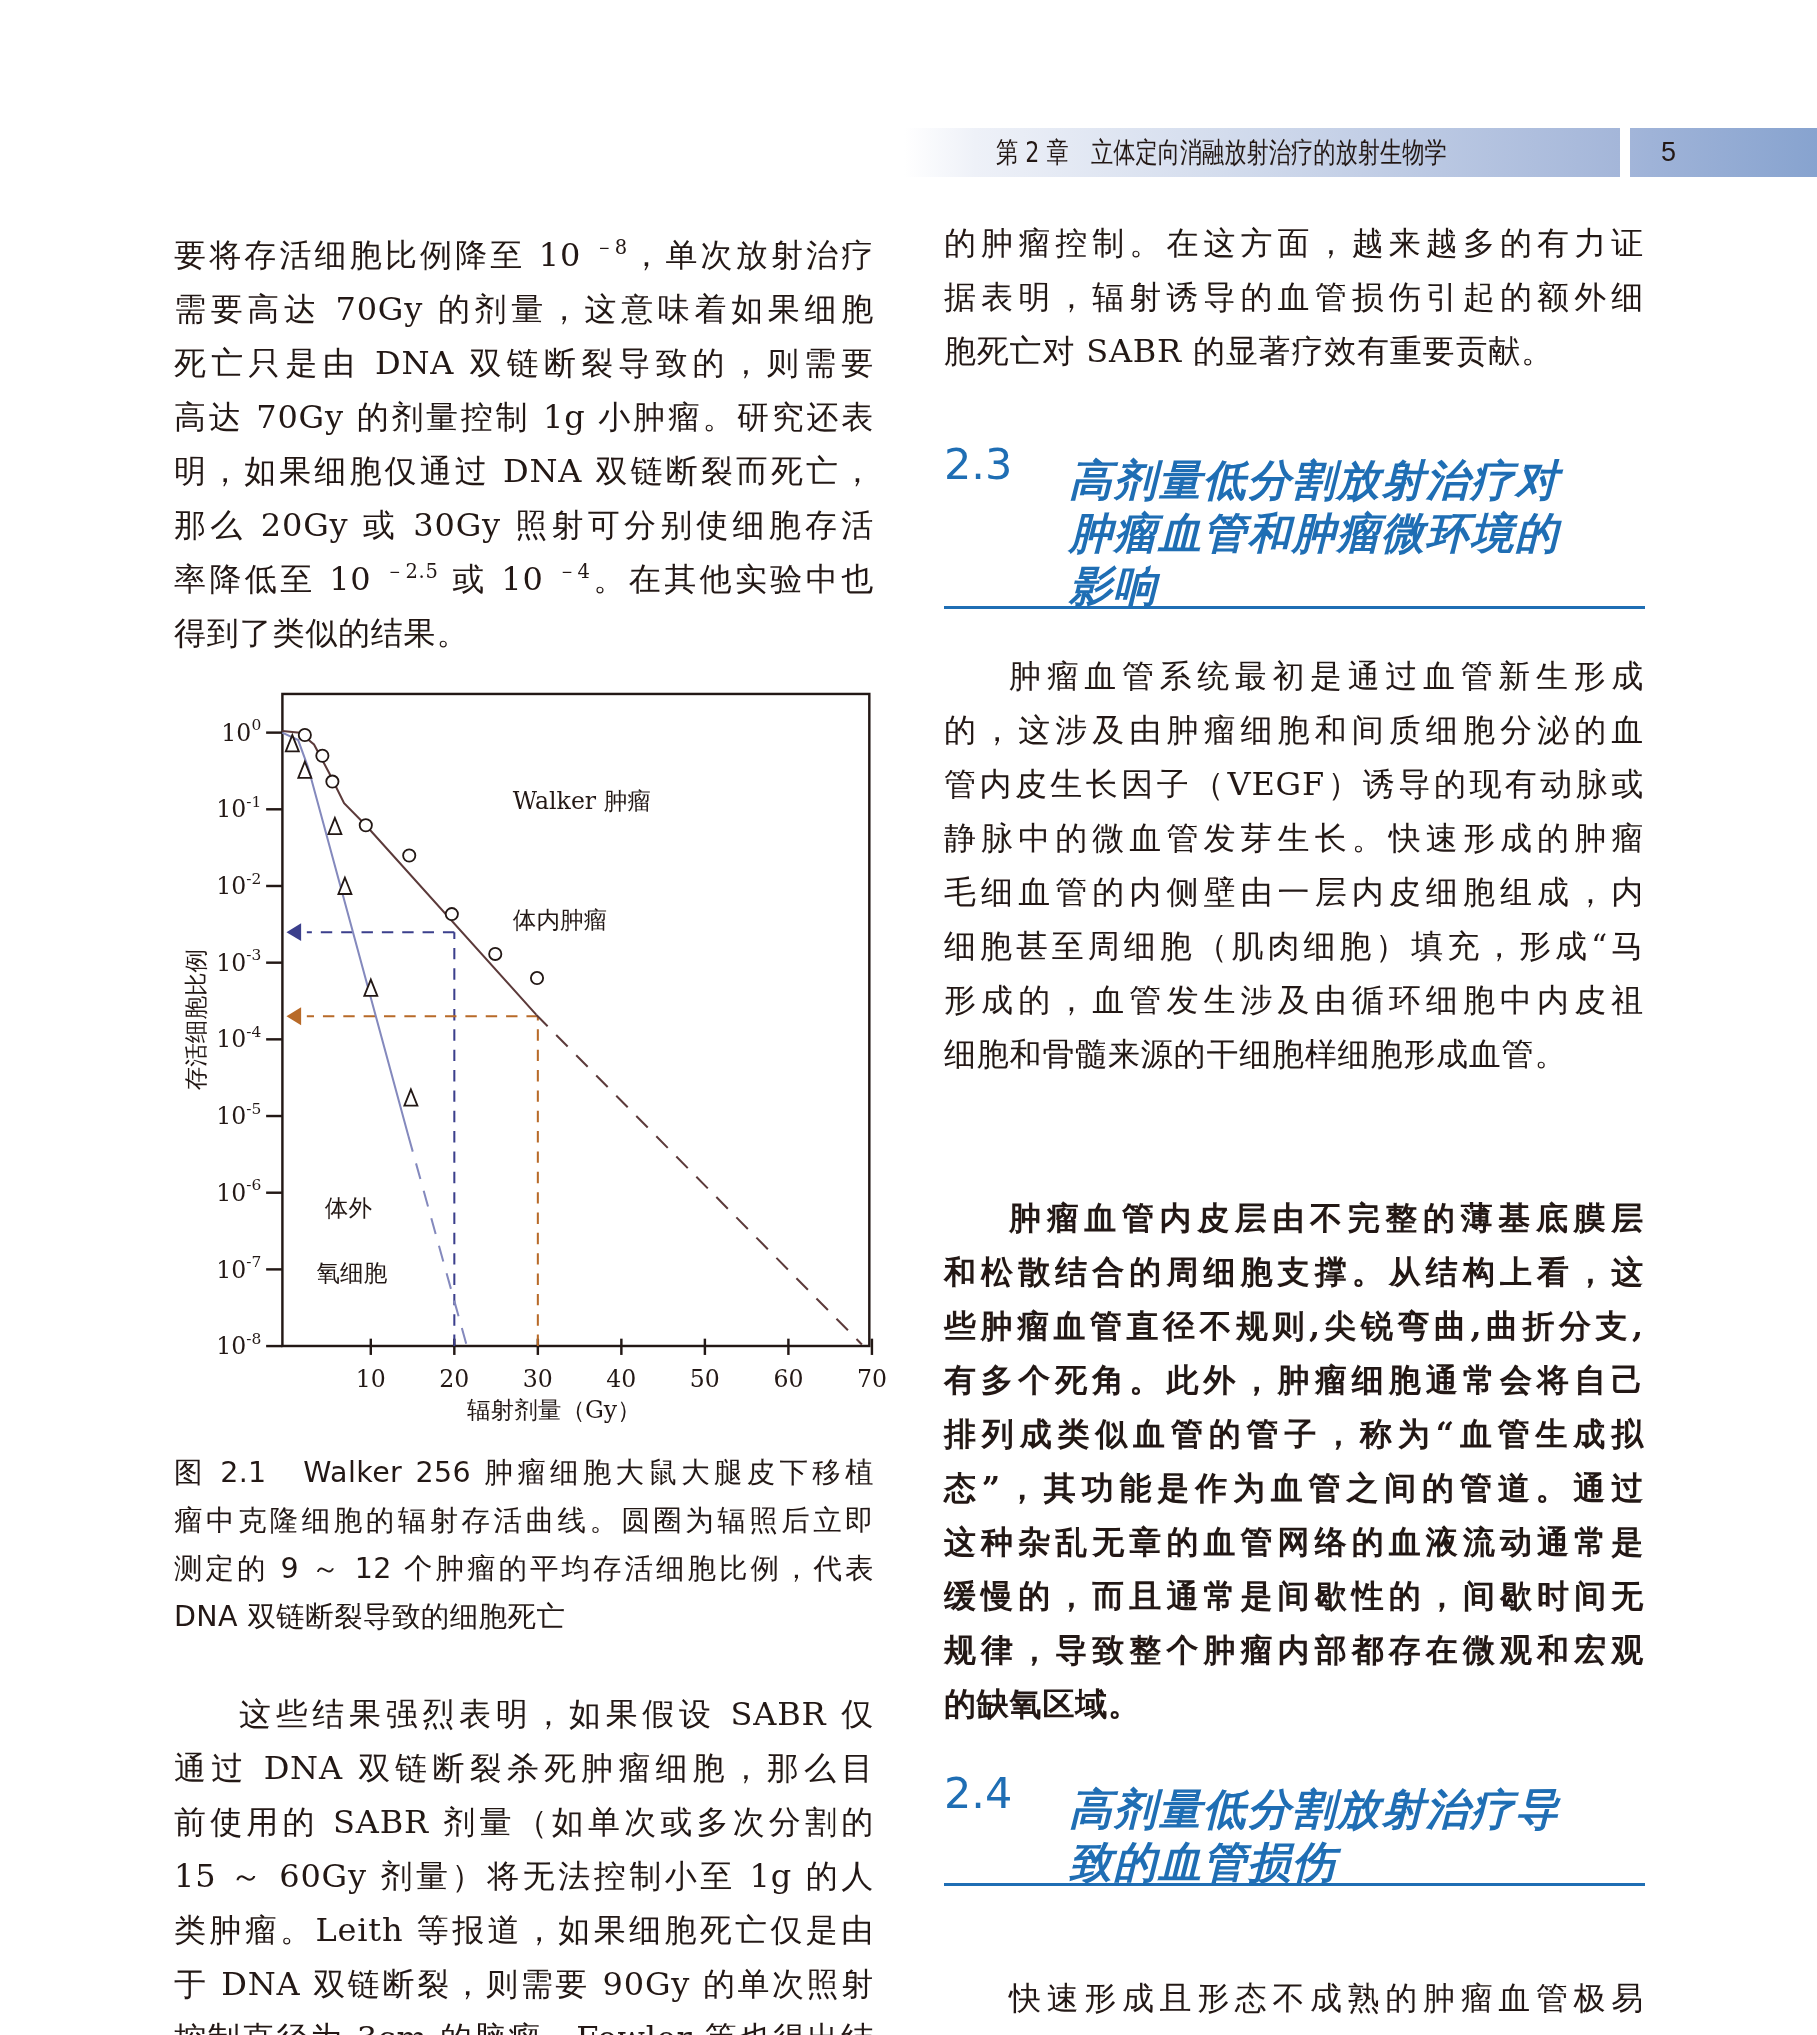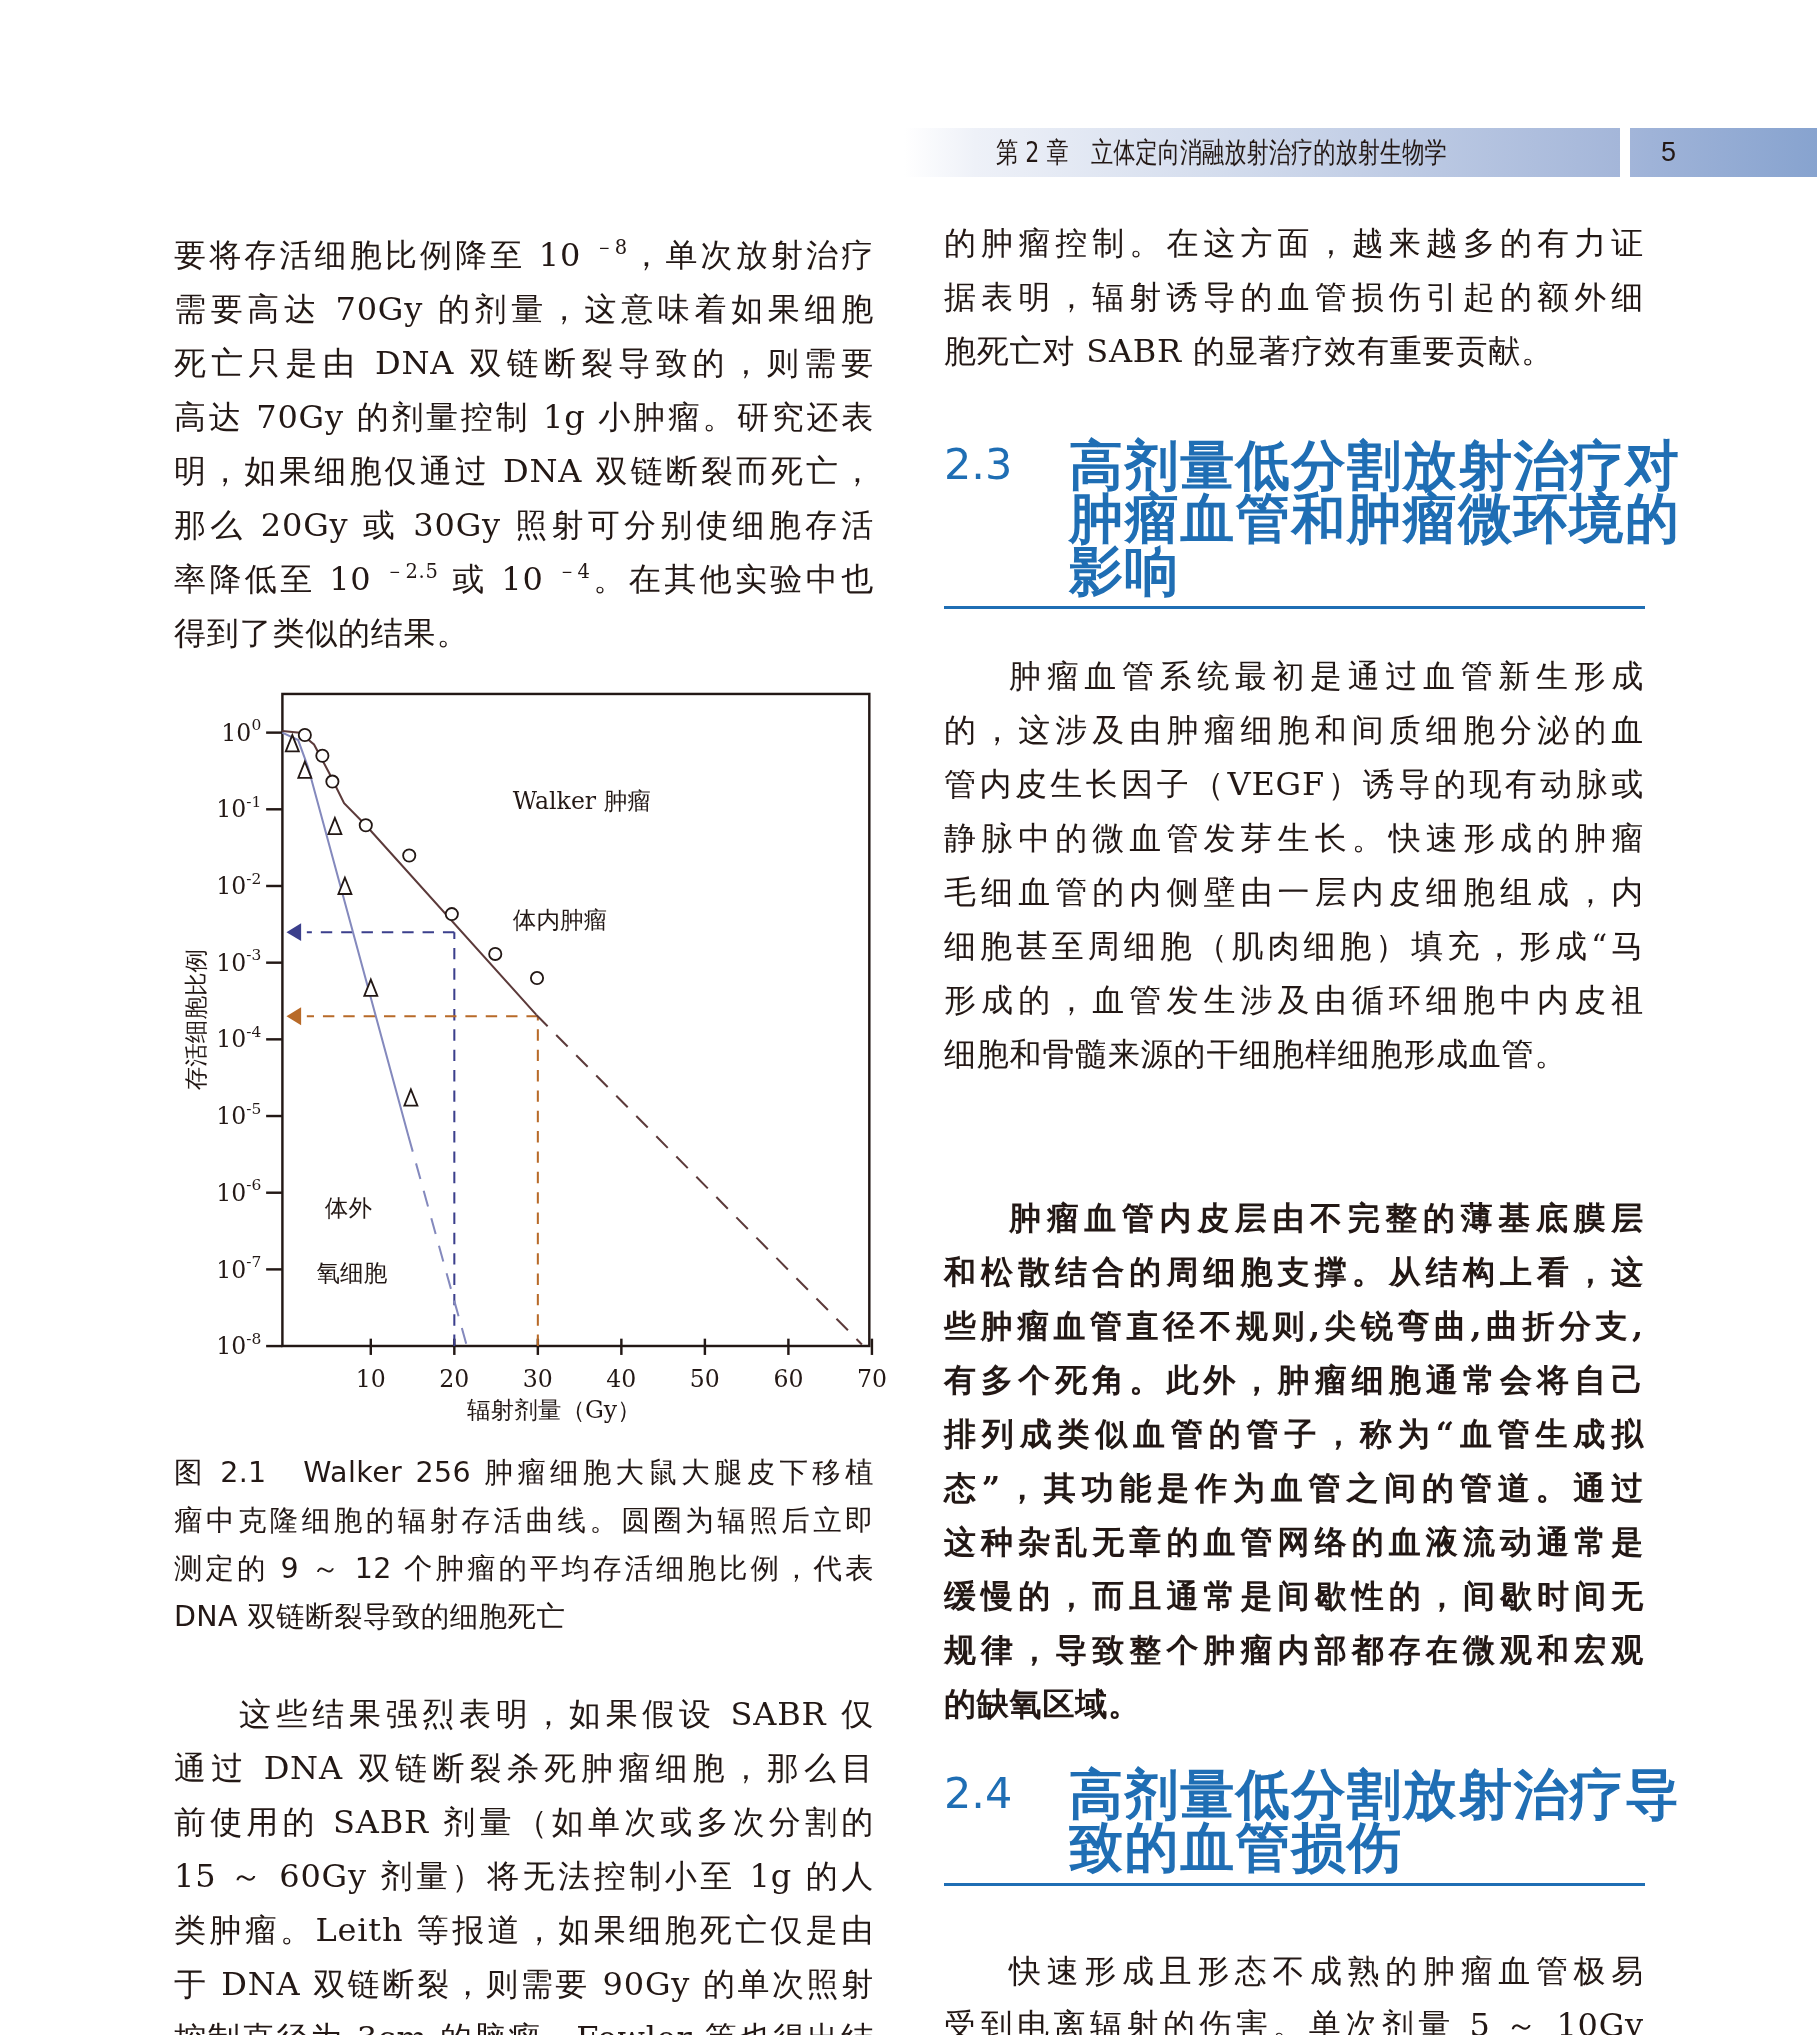--- a/index.html
+++ b/index.html
@@ -24,22 +24,22 @@
   .para { margin: 0; font-size: 32px; line-height: 54px; text-align: justify; text-align-last: left;
           letter-spacing: 0.8px; font-family: "DejaVu Serif", "Liberation Serif", serif; }
   .line { display: block; white-space: nowrap; text-align: justify; text-align-last: justify; }
   .line.last { text-align-last: left; }
   sup { font-size: 19.5px; line-height: 0; vertical-align: 12.2px; }
 
   
   .sec { position: absolute; left: 944px; width: 701px; color: #1f6eb4;
          font-family: "DejaVu Sans", "Liberation Sans", sans-serif; }
   .sec-num { position: absolute; left: 0; top: 0; font-size: 43px; line-height: 53px; }
-  .sec-title { position: absolute; left: 125px; top: 1px; width: 576px; font-size: 54px; line-height: 53px;
-               font-weight: bold; letter-spacing: 1.6px; }
+  .sec-title { position: absolute; left: 125px; top: 16px; width: 576px; font-size: 43px; line-height: 53px;
+               font-weight: bold; letter-spacing: 1.6px; font-style: italic; }
   .sec-title .line { text-align-last: left; }
   .sec-rule { position: absolute; left: 0; width: 701px; height: 2.8px; background: #1f6eb4; }
 
   
   .caption { position: absolute; left: 174px; top: 1449px; width: 700px;
              font-family: "DejaVu Sans", "Liberation Sans", sans-serif; font-size: 28.5px; line-height: 48px;
              font-weight: normal; letter-spacing: 0.4px; }
 
   
   #chart { position: absolute; left: 0; top: 0; width: 1818px; height: 2519px; overflow: visible; pointer-events: none; }
@@ -204,18 +204,18 @@
   <div class="sec-num">2.4</div>
   <div class="sec-title">
     <span class="line">高剂量低分割放射治疗导</span>
     <span class="line">致的血管损伤</span>
   </div>
   <div class="sec-rule" style="top:116px;"></div>
 </div>
 
 <div class="col col-right" style="top:1944px;">
   <p class="para">
-    <span class="line" style="padding-left:65px;box-sizing:border-box;">快速形成且形态不成熟的肿瘤血管极易</span>
+    <span class="line" style="padding-left:65px;box-sizing:border-box;margin-top:27px;">快速形成且形态不成熟的肿瘤血管极易</span>
     <span class="line">受到电离辐射的伤害。单次剂量 5 ～ 10Gy</span>
 
   </p>
 </div>
 
 
 </body></html>

